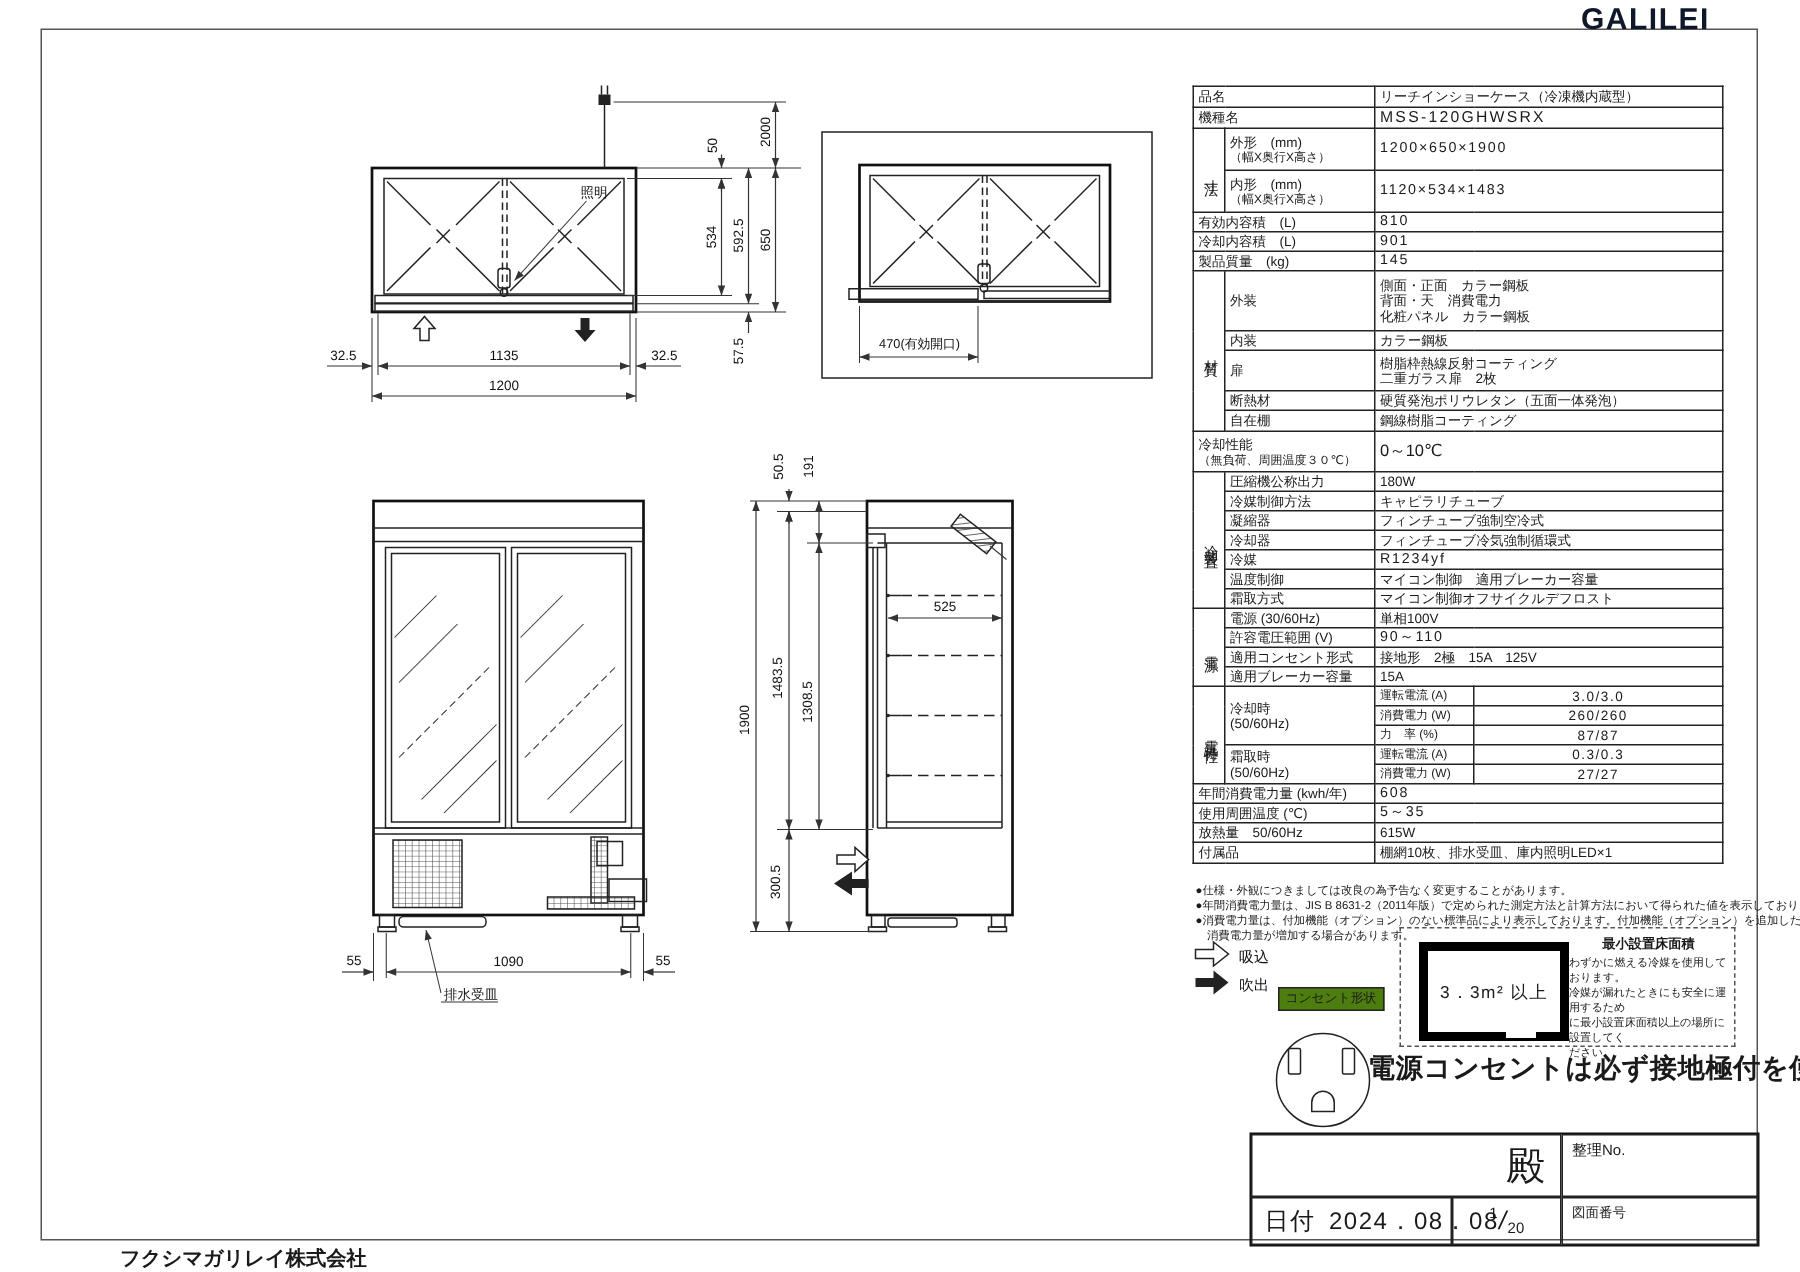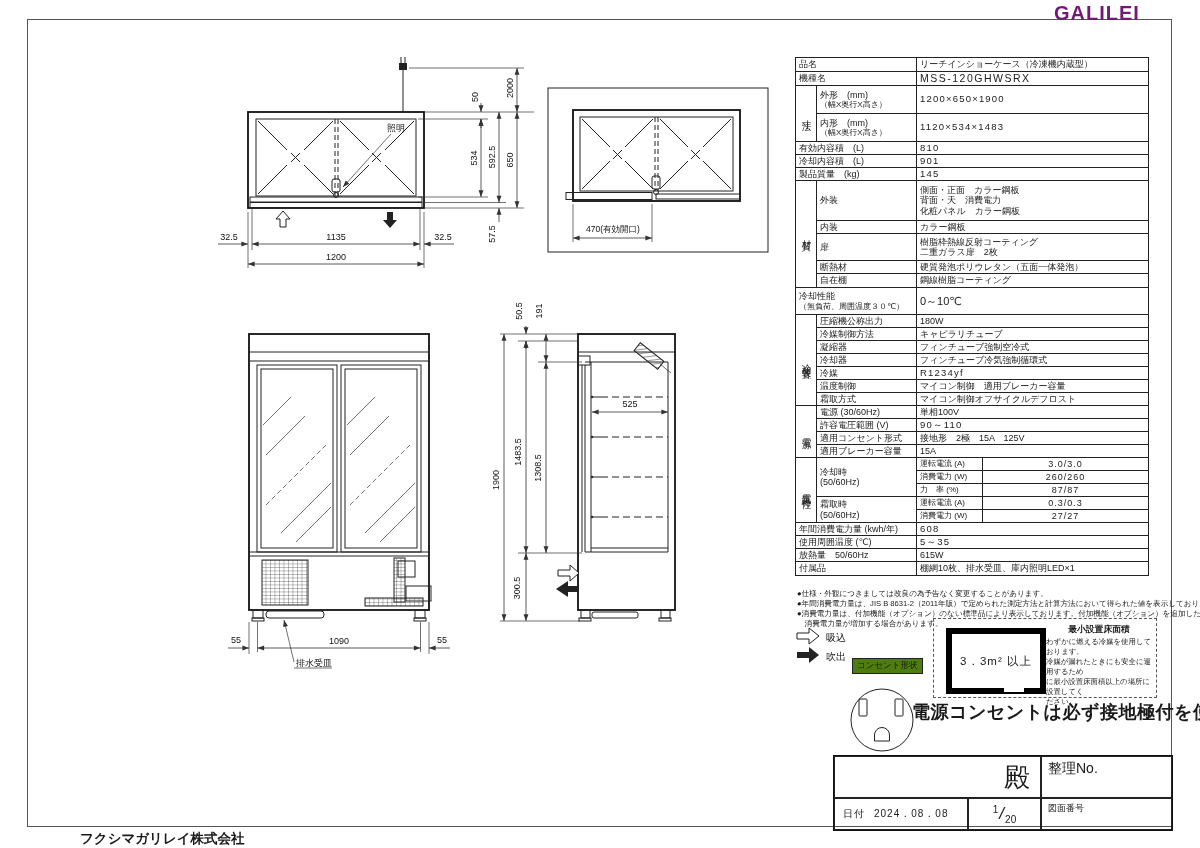--- a/index.html
+++ b/index.html
@@ -9,21 +9,21 @@
   svg.art{position:absolute;left:0;top:0}
   .ln{stroke:#222;stroke-width:1;fill:none}
   .lnk{stroke:#111;stroke-width:1.8;fill:none}
   .thin{stroke:#333;stroke-width:.7;fill:none}
   .dim{stroke:#333;stroke-width:.8;fill:none}
   .dash{stroke-dasharray:5 3}
   .shd{stroke-dasharray:7 4}
   text.t{font-size:9px;fill:#111;font-family:"Liberation Sans","DejaVu Sans",sans-serif}
   text.t8{font-size:8.5px;fill:#111;font-family:"Liberation Sans","DejaVu Sans",sans-serif}
   text.t10{font-size:10px;fill:#111;font-family:"Liberation Sans","DejaVu Sans",sans-serif}
-  .logo{position:absolute;left:1054px;top:2px;font-size:20px;font-weight:900;letter-spacing:1px;color:#701a75}
+  .logo{position:absolute;left:1054px;top:2px;font-size:20px;font-weight:900;letter-spacing:1px;color:#0f172a}
   .company{position:absolute;left:80px;top:830px;font-size:13.5px;font-weight:600}
   
   table.spec{position:absolute;left:795px;top:57px;width:353px;border-collapse:collapse;table-layout:fixed;
              border:1.5px solid #111;font-size:9px;line-height:1.15}
   table.spec td{border:1px solid #222;padding:0 3px;vertical-align:middle;overflow:hidden}
   td.vtd{padding:1px 0;text-align:center}
   .vt{writing-mode:vertical-rl;text-orientation:upright;letter-spacing:2px;font-size:9.5px;margin:0 auto}
   .lb{text-align:left}
   .sm{font-size:8px}
   .num{letter-spacing:1.2px;font-size:9.5px}
@@ -41,22 +41,22 @@
   .room{position:absolute;left:12px;top:9px;width:88px;height:54px;border:6px solid #000000;
         display:flex;align-items:center;justify-content:center;font-size:11.5px;letter-spacing:1px;white-space:nowrap}
   .room-gap{position:absolute;left:52px;bottom:-4px;width:20px;height:4px;background:#fff}
   .minbox .title{position:absolute;left:112px;top:5px;width:106px;text-align:center;font-size:8.8px;font-weight:600}
   .minbox .note{position:absolute;left:112px;top:18px;width:108px;font-size:7.4px;line-height:1.35}
   
   .tb{position:absolute;left:833px;top:755px;display:grid;grid-template-columns:134px 73px 131px;
       grid-template-rows:42px 32px;border:1.5px solid #111}
   .tb>div{border:1px solid #222}
   .tb .dono{grid-column:1/3;display:flex;justify-content:flex-end;align-items:center;font-size:26px;padding-right:10px}
-  .tb .seiri{font-size:14px;padding:3px 6px}
-  .tb .date{display:flex;align-items:center;font-size:10px;padding-left:8px;gap:9px;letter-spacing:1px;white-space:nowrap}
+  .tb .seiri{font-size:10px;padding:3px 6px}
+  .tb .date{display:flex;align-items:center;font-size:16px;padding-left:8px;gap:9px;letter-spacing:1px;white-space:nowrap}
   .tb .frac{display:flex;align-items:center;justify-content:center}
   .fn{font-size:10px;vertical-align:7px;position:relative;top:-5px}
   .fsl{font-size:17px;font-style:italic;margin:0 1px}
   .fd{font-size:10px;position:relative;top:5px}
   .tb .zuban{font-size:9px;padding:3px 6px}
 </style>
 </head>
 <body>
 
 <div class="page">

